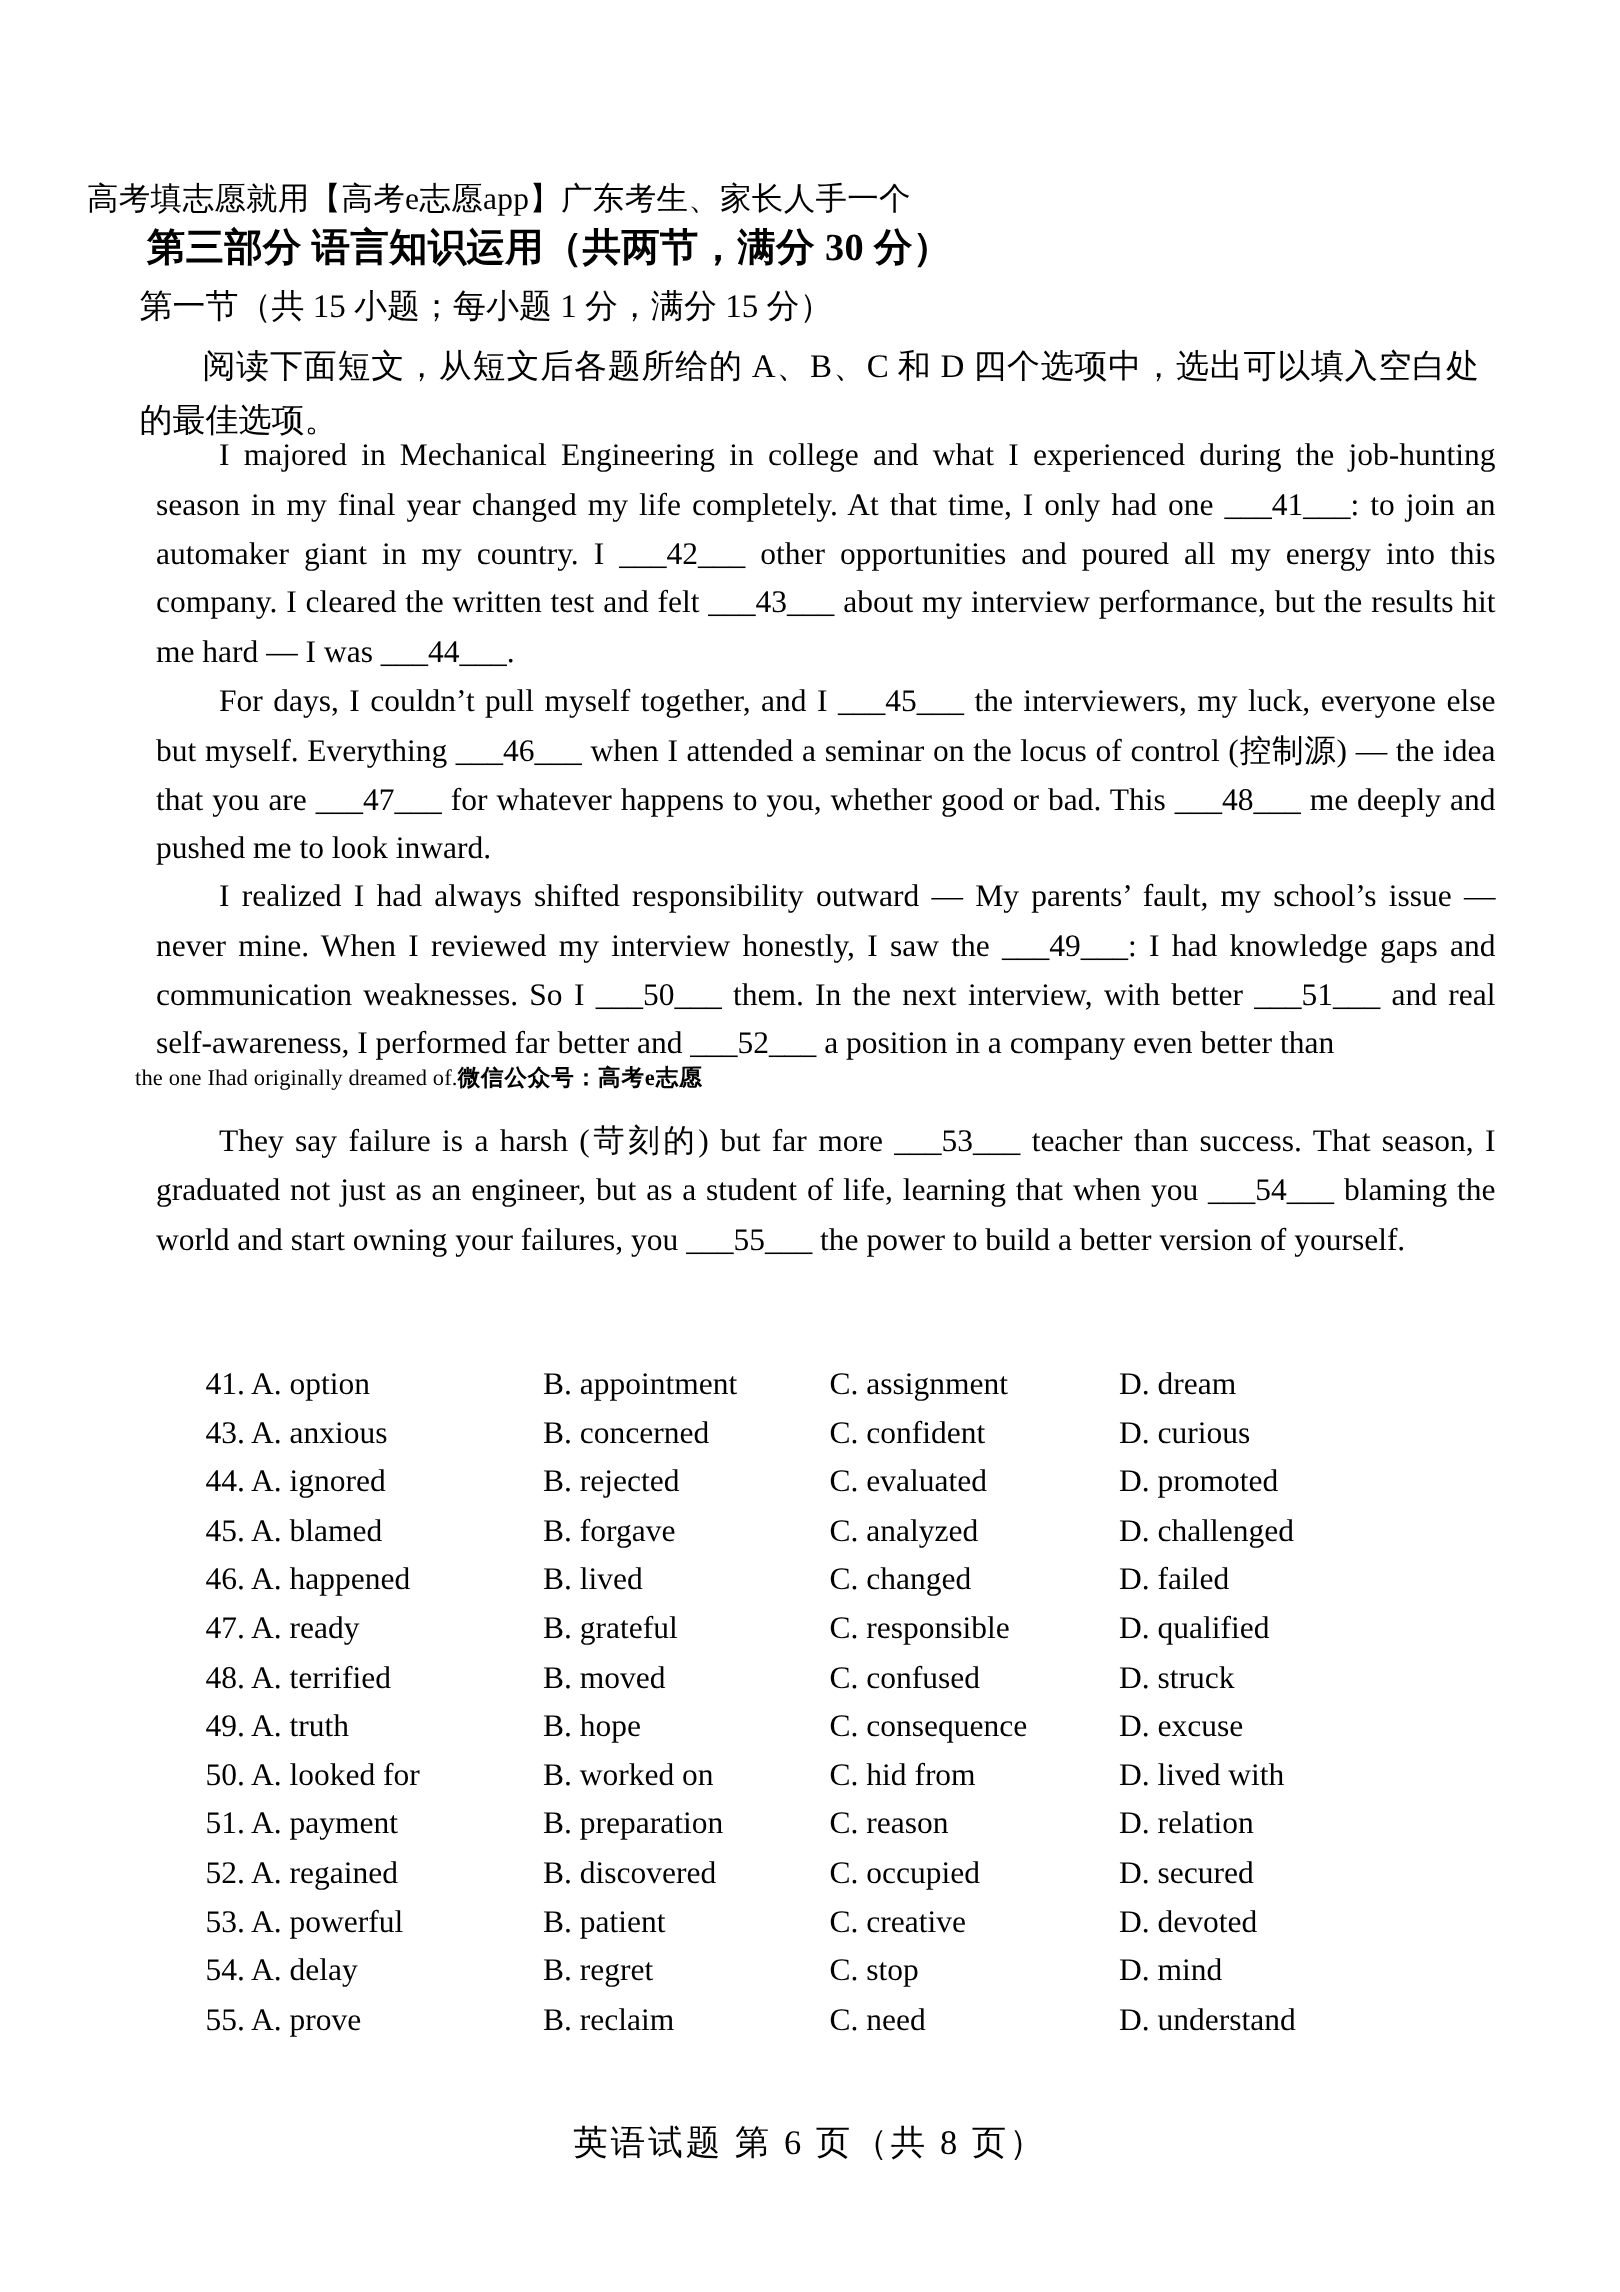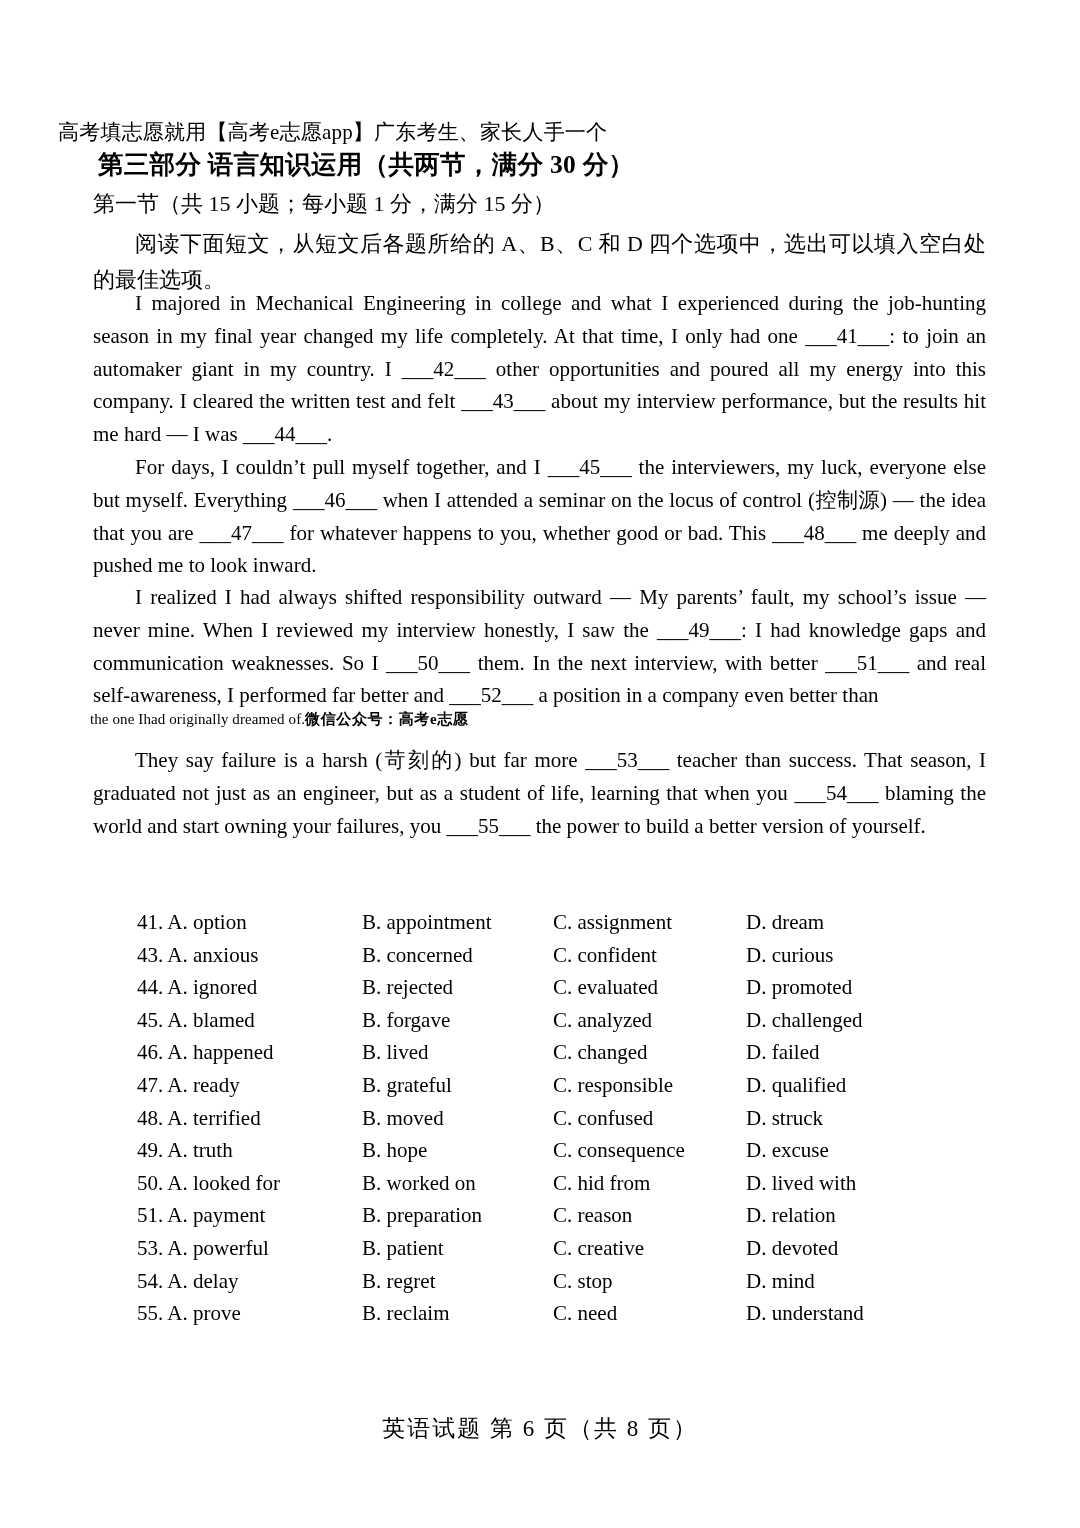--- a/index.html
+++ b/index.html
@@ -65,21 +65,21 @@
     font-size: 22px;
     line-height: 36px;
     text-align: justify;
     text-justify: inter-ideograph;
     text-indent: 42px;
   }
 
   
   .passage {
     position: absolute;
-    left: 93px;
+    left: 104px;
     width: 893px;
     font-size: 21px;
     line-height: 32.8px;
     text-align: justify;
     text-indent: 42px;
   }
   .p1 { top: 287px; }
   .p2 { top: 451px; }
   .p3 { top: 581px; }
   .p4 { top: 744px; }
@@ -230,20 +230,26 @@
         <span class="col col-c">C. hid from</span>
         <span class="col col-d">D. lived with</span>
       </div>
       <div class="opt-row">
         <span class="col col-a"><span>51.</span> <span>A. payment</span></span>
         <span class="col col-b">B. preparation</span>
         <span class="col col-c">C. reason</span>
         <span class="col col-d">D. relation</span>
       </div>
       <div class="opt-row">
+        <span class="col col-a"><span>52.</span> <span>A. regained</span></span>
+        <span class="col col-b">B. discovered</span>
+        <span class="col col-c">C. occupied</span>
+        <span class="col col-d">D. secured</span>
+      </div>
+      <div class="opt-row">
         <span class="col col-a"><span>53.</span> <span>A. powerful</span></span>
         <span class="col col-b">B. patient</span>
         <span class="col col-c">C. creative</span>
         <span class="col col-d">D. devoted</span>
       </div>
       <div class="opt-row">
         <span class="col col-a"><span>54.</span> <span>A. delay</span></span>
         <span class="col col-b">B. regret</span>
         <span class="col col-c">C. stop</span>
         <span class="col col-d">D. mind</span>

